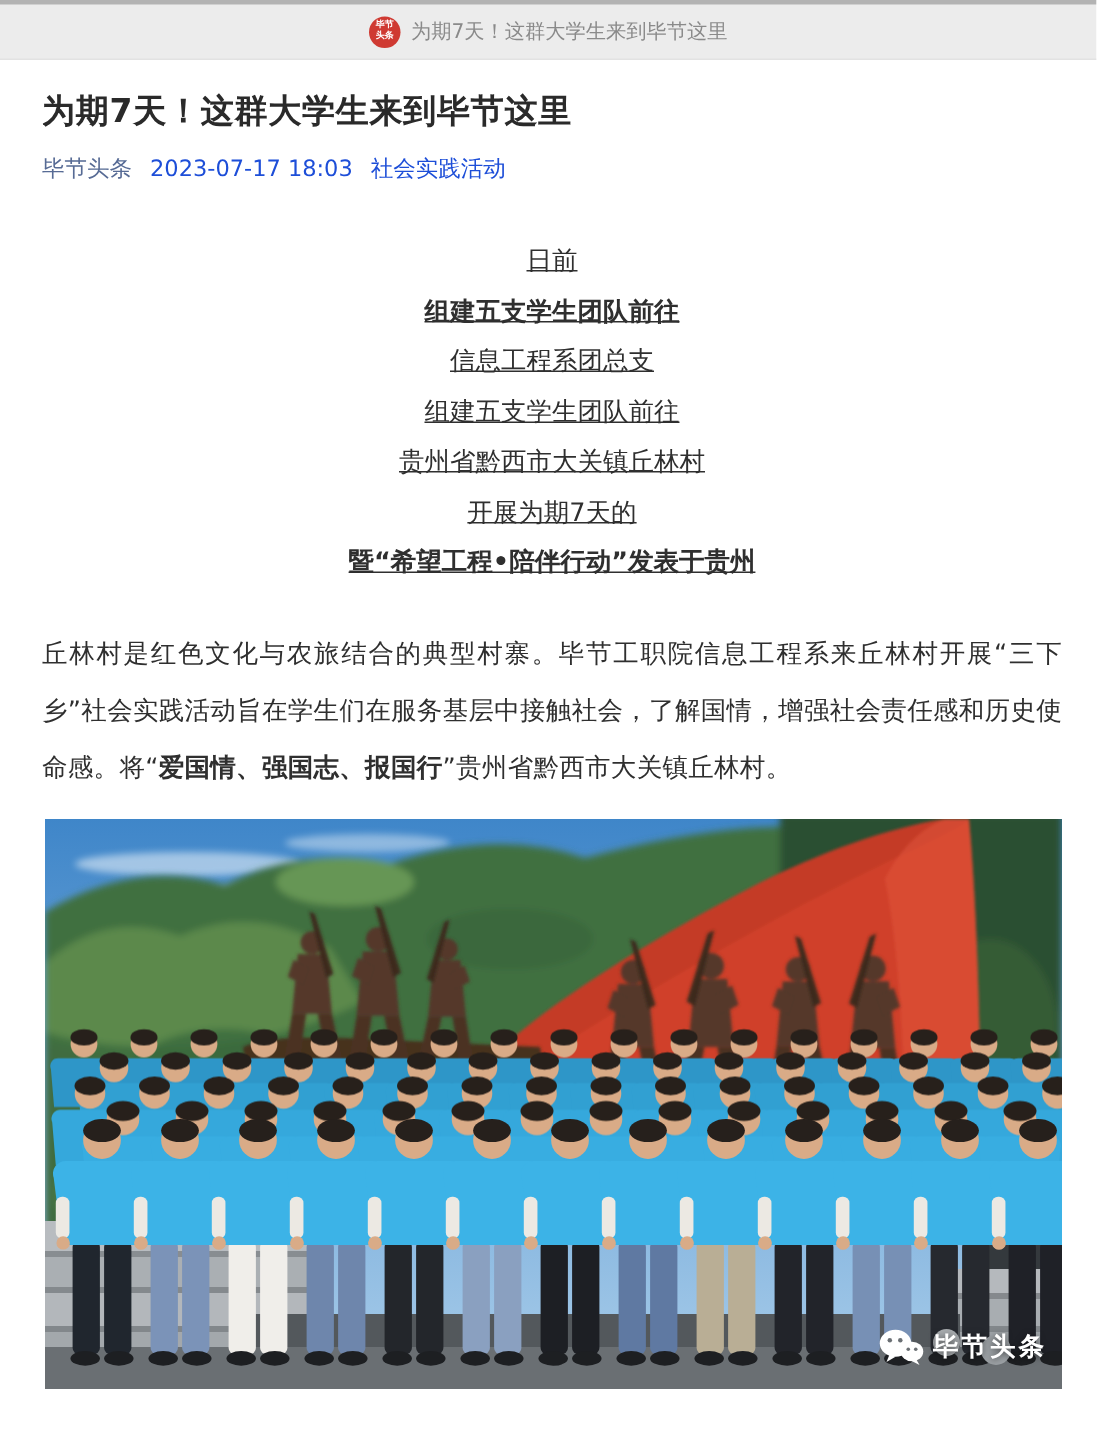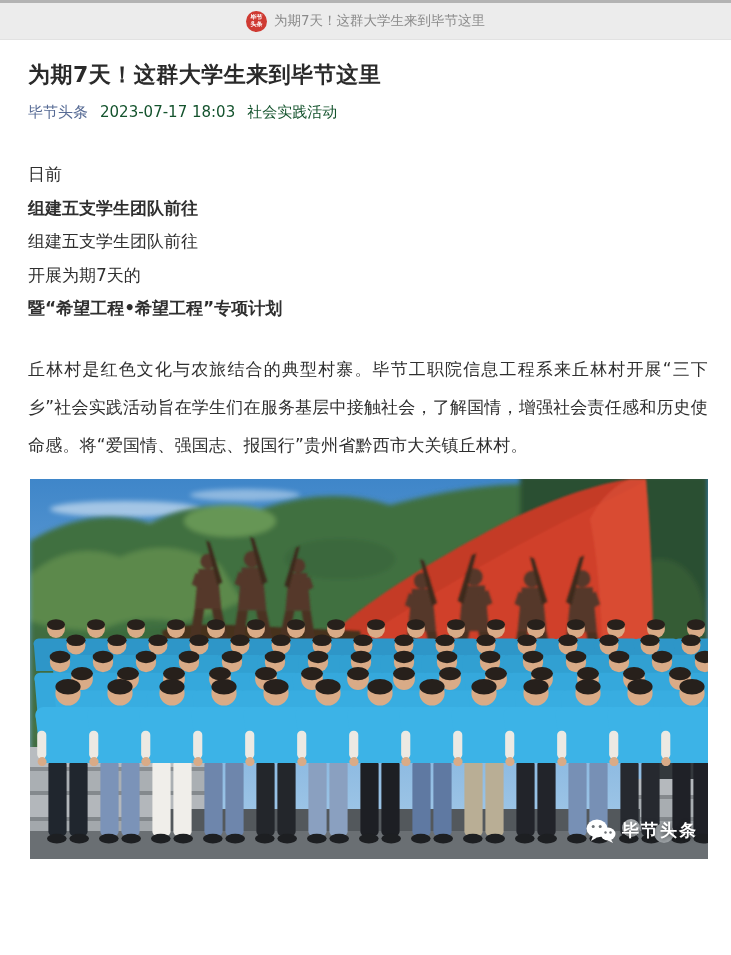--- a/index.html
+++ b/index.html
@@ -21,29 +21,29 @@
   }
   .topbar .bar-title{font-size:13.5px;color:#8a8a8a;}
   
   .content{padding:0 23px 0 28px;}
   h1.title{
     margin:20px 0 0 0;font-size:22px;line-height:30px;font-weight:700;
     color:#2a2a2a;letter-spacing:.5px;
   }
   .byline{margin-top:13px;font-size:15px;display:flex;gap:12px;align-items:baseline;}
   .byline .account{color:#576b95;cursor:pointer;}
-  .byline .meta{color:#14532d;text-align:right;}
-  .stanza{margin-top:36px;text-align:left;font-size:17px;color:#2f2f2f;}
+  .byline .meta{color:#1d4ed8;text-align:right;}
+  .stanza{margin-top:36px;text-align:center;font-size:17px;color:#2f2f2f;text-decoration:underline;}
   .stanza p{margin:0;line-height:33.5px;}
   .stanza p.b{font-weight:700;}
   .paragraph{
     margin:24px 0 0 0;font-size:17px;line-height:38px;color:#2f2f2f;
     text-align:justify;letter-spacing:.2px;
   }
-  .paragraph b{font-weight:400;}
+  .paragraph b{font-weight:700;}
   
   .photo{
     position:relative;width:678px;height:380px;margin:15px 0 0 2px;
     background:#7fa8c9;overflow:hidden;cursor:pointer;
   }
   .photo svg.scene{display:block;width:678px;height:380px;}
   .watermark{
     position:absolute;right:10px;bottom:16px;display:flex;align-items:center;gap:6px;
     pointer-events:none;
   }
@@ -69,23 +69,25 @@
 
   <div class="byline">
     <span class="account">毕节头条</span>
     <span class="meta">2023-07-17 18:03</span>
     <span class="meta">社会实践活动</span>
   </div>
 
   <div class="stanza">
     <p>日前</p>
     <p class="b">组建五支学生团队前往</p>
+    <p>信息工程系团总支</p>
     <p>组建五支学生团队前往</p>
+    <p>贵州省黔西市大关镇丘林村</p>
     <p>开展为期7天的</p>
-    <p class="b">暨“希望工程•希望工程”专项计划</p>
+    <p class="b">暨“希望工程•陪伴行动”发表于贵州</p>
   </div>
 
   <p class="paragraph"><span>丘林村是红色文化与农旅结合的典型村寨。毕节工职院信息工程系来丘林村开展“三下乡”社会实践活动旨在学生们在服务基层中接触社会，了解国情，增强社会责任感和历史使命感。将“</span><b>爱国情、强国志、报国行</b><span>”贵州省黔西市大关镇丘林村。</span></p>
 
   <div class="photo">
     <svg class="scene" viewBox="0 0 678 380" preserveAspectRatio="none">
       <defs>
         <linearGradient id="sky" x1="0" y1="0" x2="0" y2="1">
           <stop offset="0" stop-color="#3f86c9"></stop>
           <stop offset="1" stop-color="#a9cdea"></stop>

